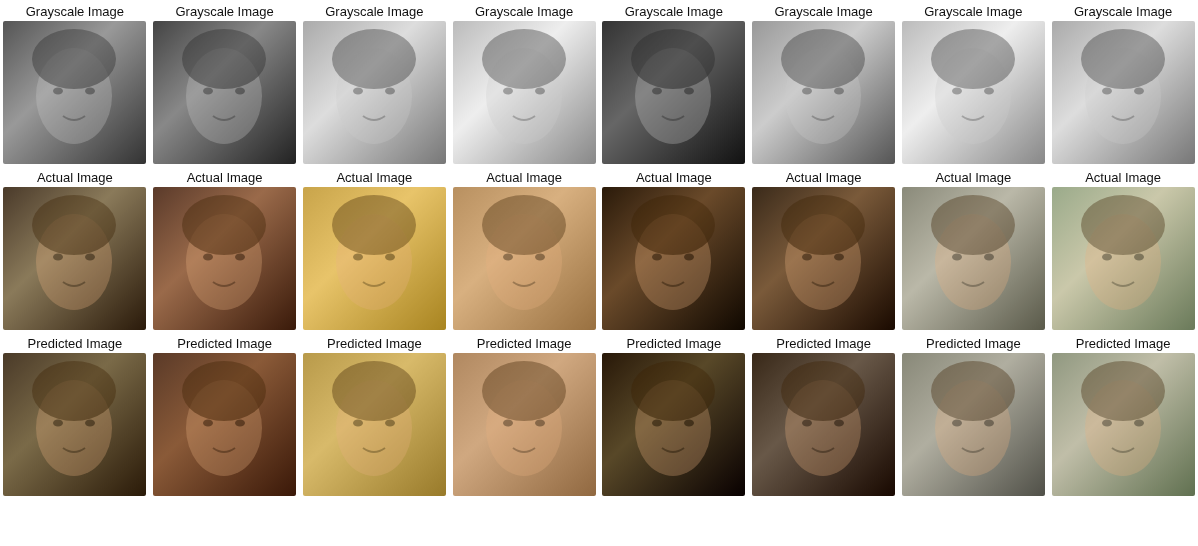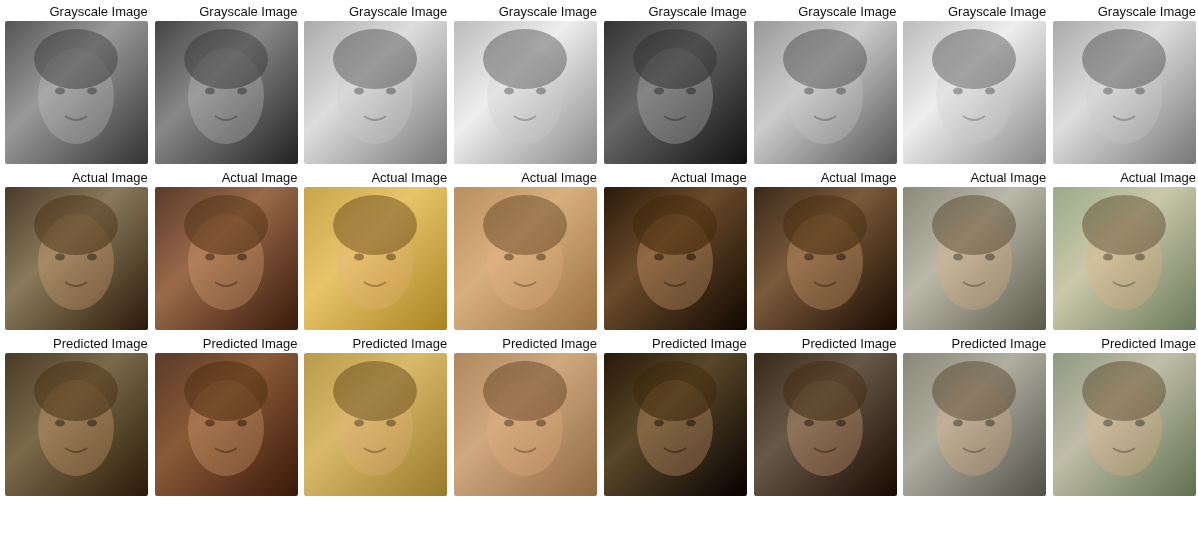--- a/index.html
+++ b/index.html
@@ -16,21 +16,21 @@
       width: 1198px;
     }
     .row {
       display: flex;
       flex-direction: row;
       align-items: flex-start;
     }
     .cell {
       display: flex;
       flex-direction: column;
-      align-items: flex-end;
+      align-items: center;
       width: 149.75px;
     }
     .cell-label {
       font-size: 13px;
       color: #111;
       padding: 4px 2px 2px 2px;
       white-space: nowrap;
     }
     .face-image {
       width: 143px;

